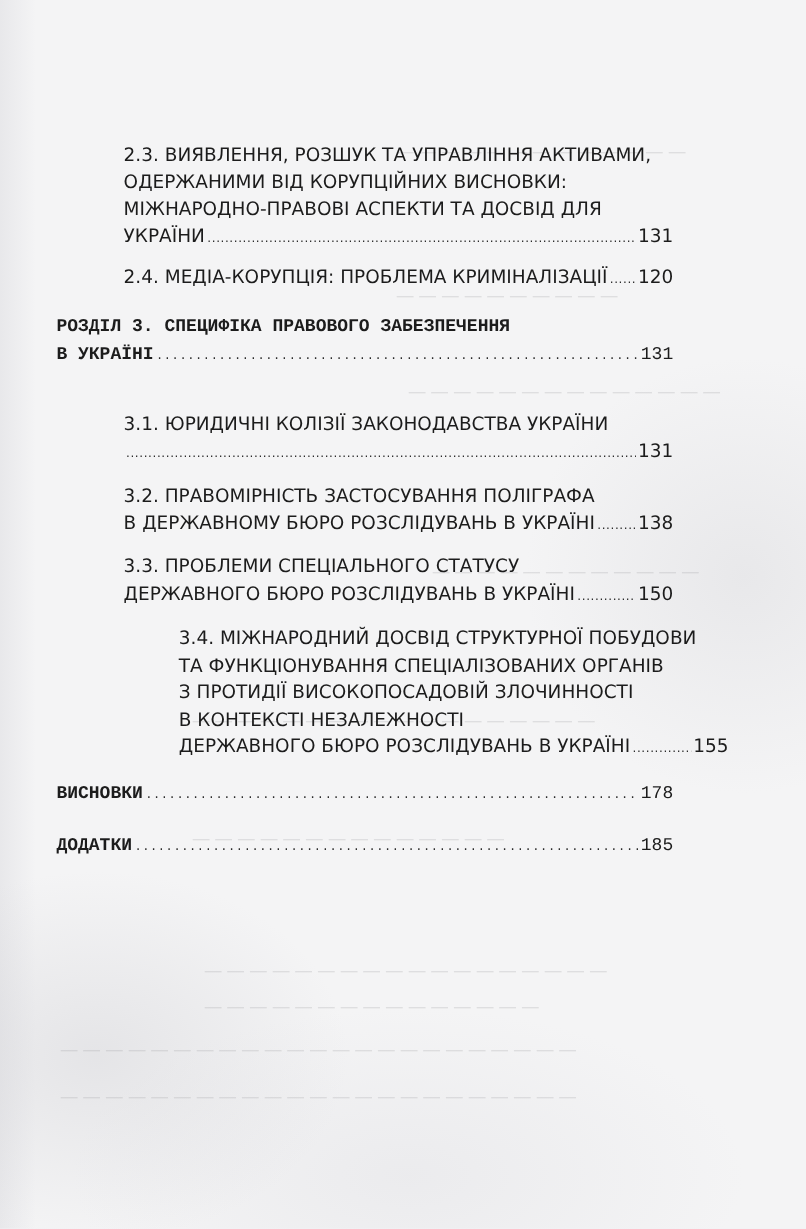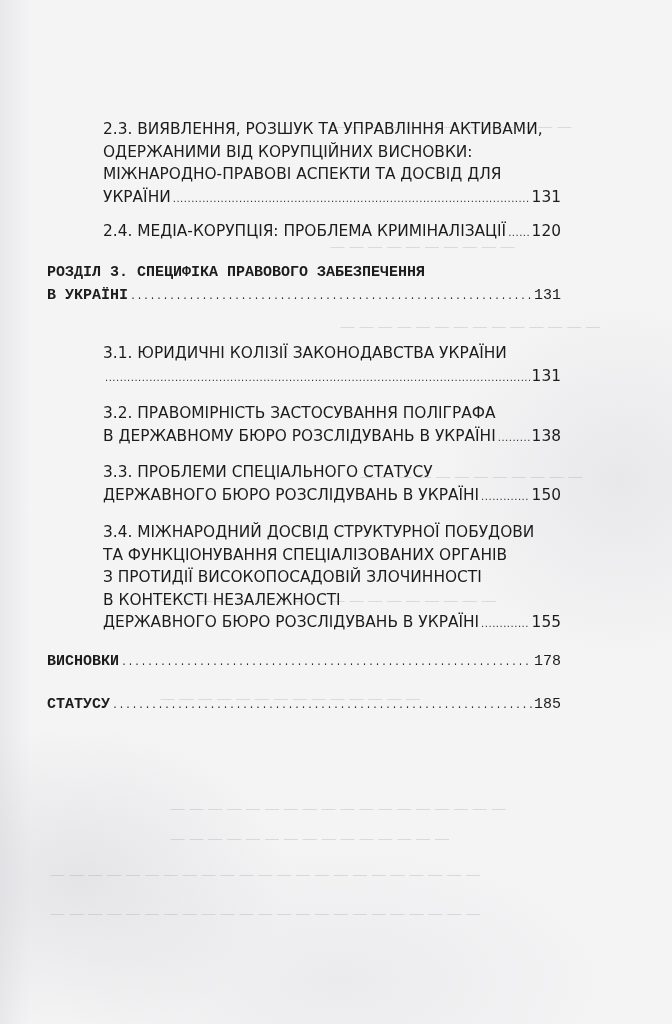--- a/index.html
+++ b/index.html
@@ -147,21 +147,21 @@
 
   <div class="entry sub" style="top:461px;">
     <span class="line">3.3. ПРОБЛЕМИ СПЕЦІАЛЬНОГО СТАТУСУ</span>
     <span class="last-line">
       <span>ДЕРЖАВНОГО БЮРО РОЗСЛІДУВАНЬ В УКРАЇНІ</span>
       <span class="leader"></span>
       <span class="page-num">150</span>
     </span>
   </div>
 
-  <div class="entry sub" style="top:521px;">
+  <div class="entry sub" style="top:521px;margin-left:46px;">
     <span class="line">3.4. МІЖНАРОДНИЙ ДОСВІД СТРУКТУРНОЇ ПОБУДОВИ</span>
     <span class="line">ТА ФУНКЦІОНУВАННЯ СПЕЦІАЛІЗОВАНИХ ОРГАНІВ</span>
     <span class="line">З ПРОТИДІЇ ВИСОКОПОСАДОВІЙ ЗЛОЧИННОСТІ</span>
     <span class="line">В КОНТЕКСТІ НЕЗАЛЕЖНОСТІ</span>
     <span class="last-line">
       <span>ДЕРЖАВНОГО БЮРО РОЗСЛІДУВАНЬ В УКРАЇНІ</span>
       <span class="leader"></span>
       <span class="page-num">155</span>
     </span>
   </div>
@@ -169,20 +169,20 @@
   <div class="entry main" style="top:651px;">
     <span class="last-line">
       <span>ВИСНОВКИ</span>
       <span class="leader"></span>
       <span class="page-num">178</span>
     </span>
   </div>
 
   <div class="entry main" style="top:694px;">
     <span class="last-line">
-      <span>СТАТУСУ</span>
+      <span>ДОДАТКИ</span>
       <span class="leader"></span>
       <span class="page-num">185</span>
     </span>
   </div>
 
 
 </div>
 
 </body></html>

